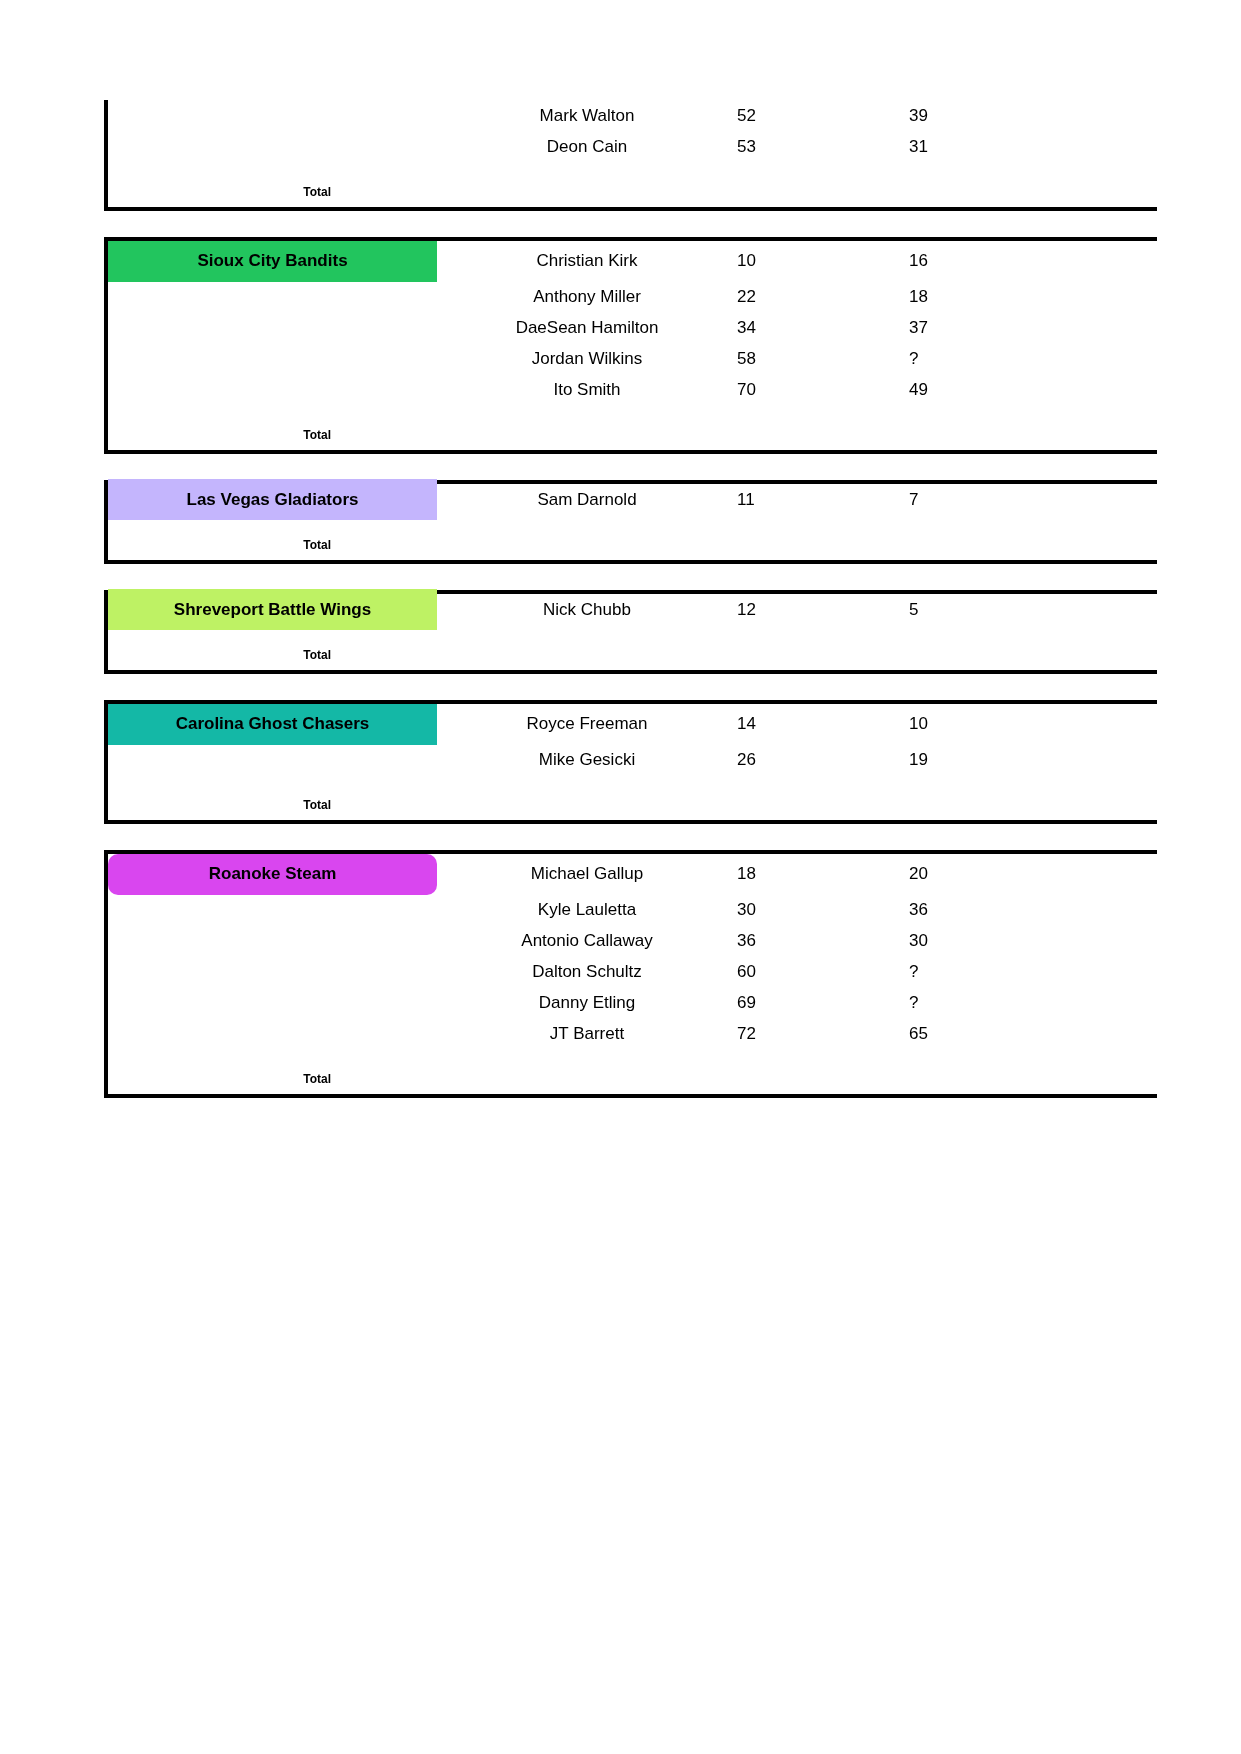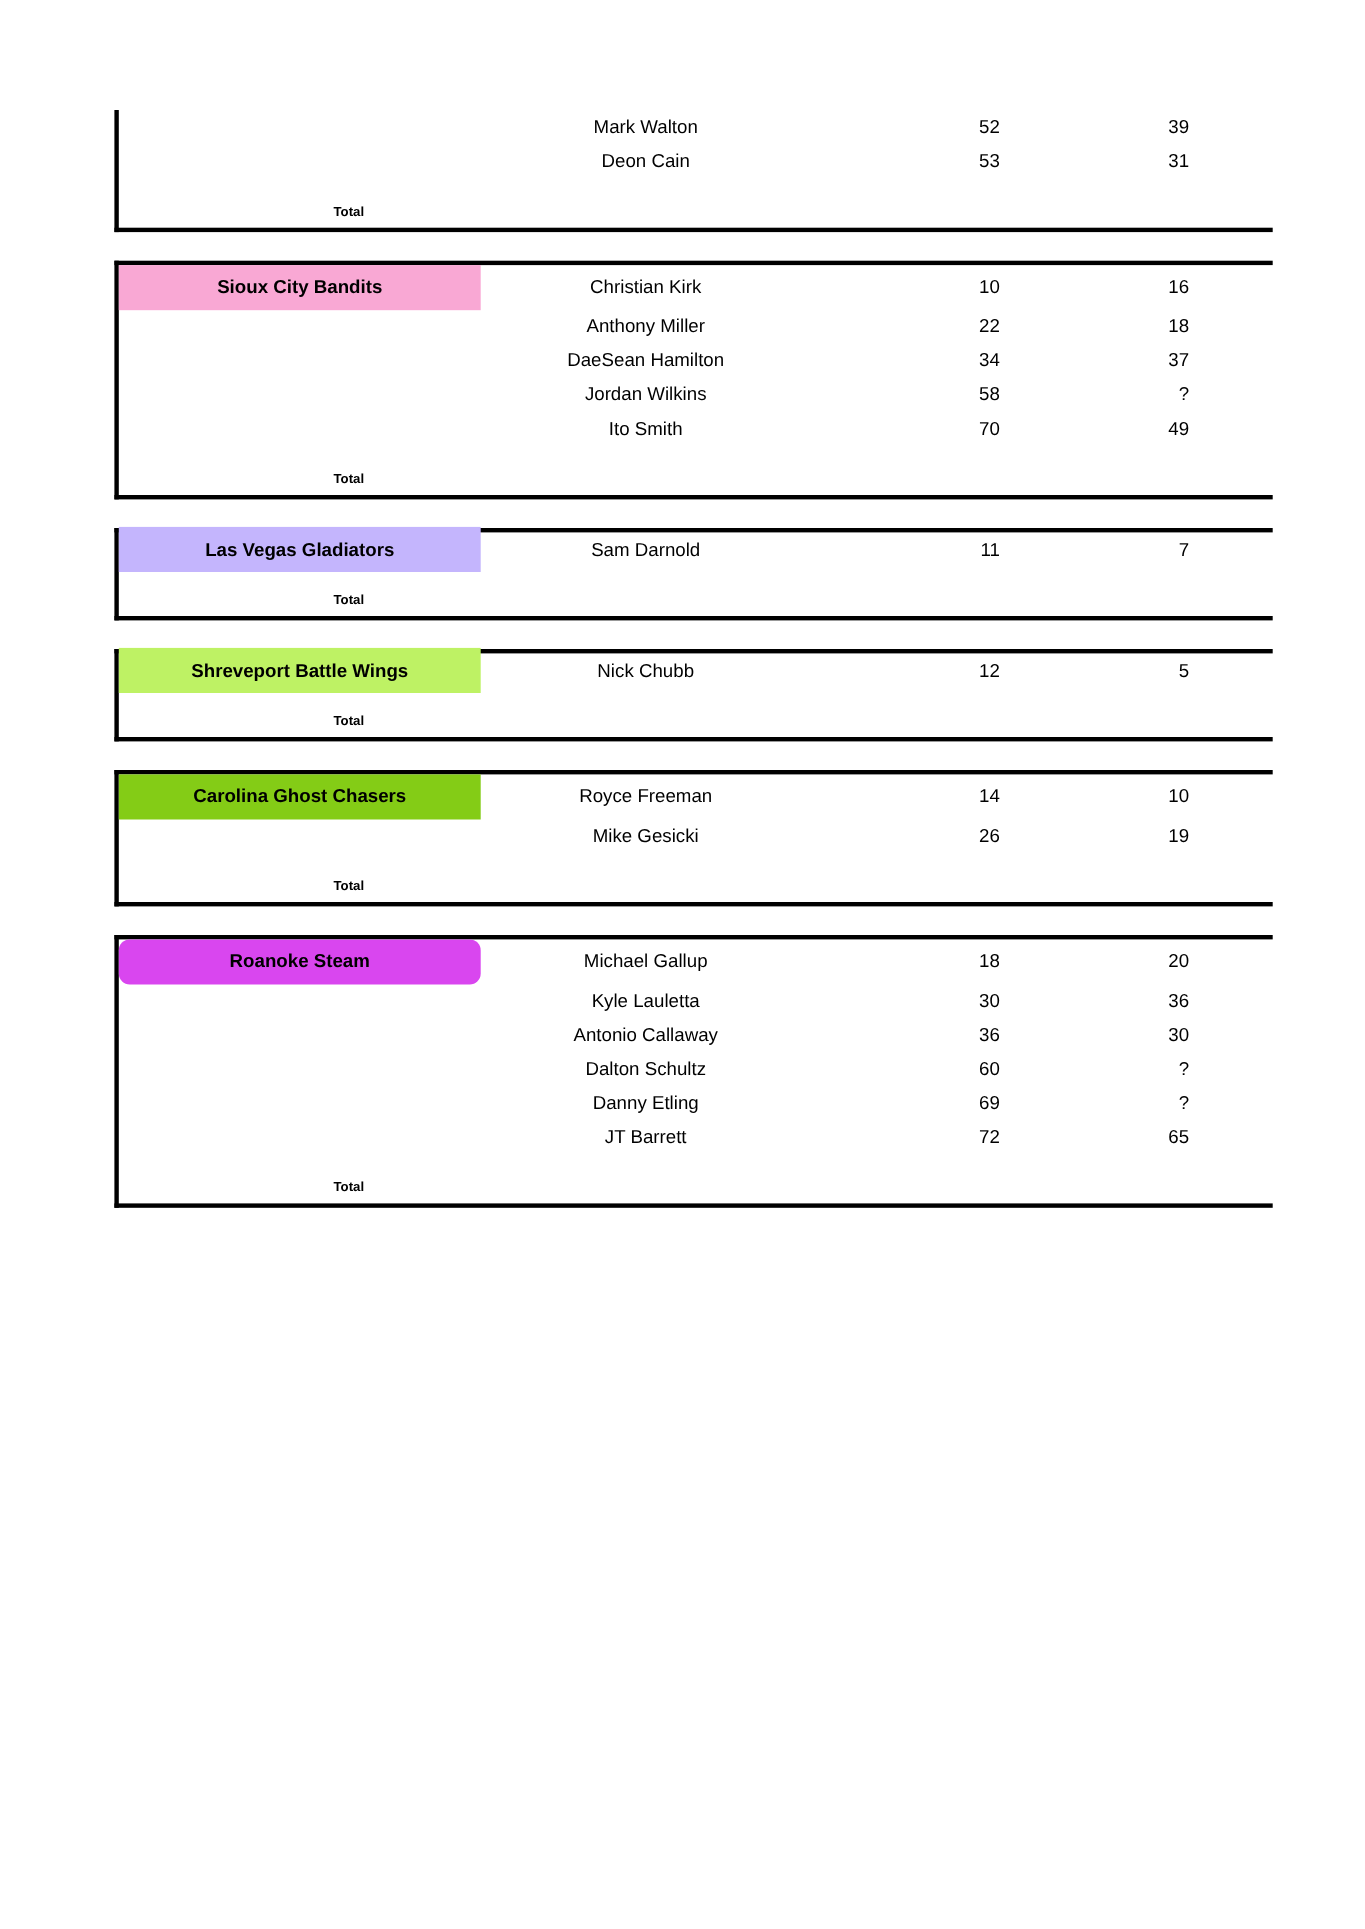--- a/index.html
+++ b/index.html
@@ -81,21 +81,21 @@
   }
   .cell-player {
     width: 300px;
     flex: 0 0 300px;
     text-align: center;
     font-size: 17px;
   }
   .cell-num {
     width: 172px;
     flex: 0 0 172px;
-    text-align: right;
+    text-align: left;
     font-size: 17px;
   }
   .spacer-row {
     height: 14px;
   }
   .tall {
     height: 40px;
   }
 </style>
 </head>
@@ -125,21 +125,21 @@
               <div class="cell-num"></div>
               <div class="cell-num"></div>
             </div>
           </div>
         </div>
       </div>
       <div class="team-block">
         <div class="block-inner">
           <div class="rows">
             <div class="row tall">
-              <div class="cell-team banner" style="background: #f9a8d4; height: 41px; border-right: 0px;">Sioux City Bandits</div>
+              <div class="cell-team banner" style="background: #22c55e; height: 41px; border-right: 0px;">Sioux City Bandits</div>
               <div class="cell-player">Christian Kirk</div>
               <div class="cell-num">10</div>
               <div class="cell-num">16</div>
             </div>
             <div class="row">
               <div class="cell-team"></div>
               <div class="cell-player">Anthony Miller</div>
               <div class="cell-num">22</div>
               <div class="cell-num">18</div>
             </div>
@@ -206,21 +206,21 @@
               <div class="cell-num"></div>
               <div class="cell-num"></div>
             </div>
           </div>
         </div>
       </div>
       <div class="team-block">
         <div class="block-inner">
           <div class="rows">
             <div class="row tall">
-              <div class="cell-team banner" style="background: #84cc16; height: 41px; border-right: 0px;">Carolina Ghost Chasers</div>
+              <div class="cell-team banner" style="background: #14b8a6; height: 41px; border-right: 0px;">Carolina Ghost Chasers</div>
               <div class="cell-player">Royce Freeman</div>
               <div class="cell-num">14</div>
               <div class="cell-num">10</div>
             </div>
             <div class="row">
               <div class="cell-team"></div>
               <div class="cell-player">Mike Gesicki</div>
               <div class="cell-num">26</div>
               <div class="cell-num">19</div>
             </div>

